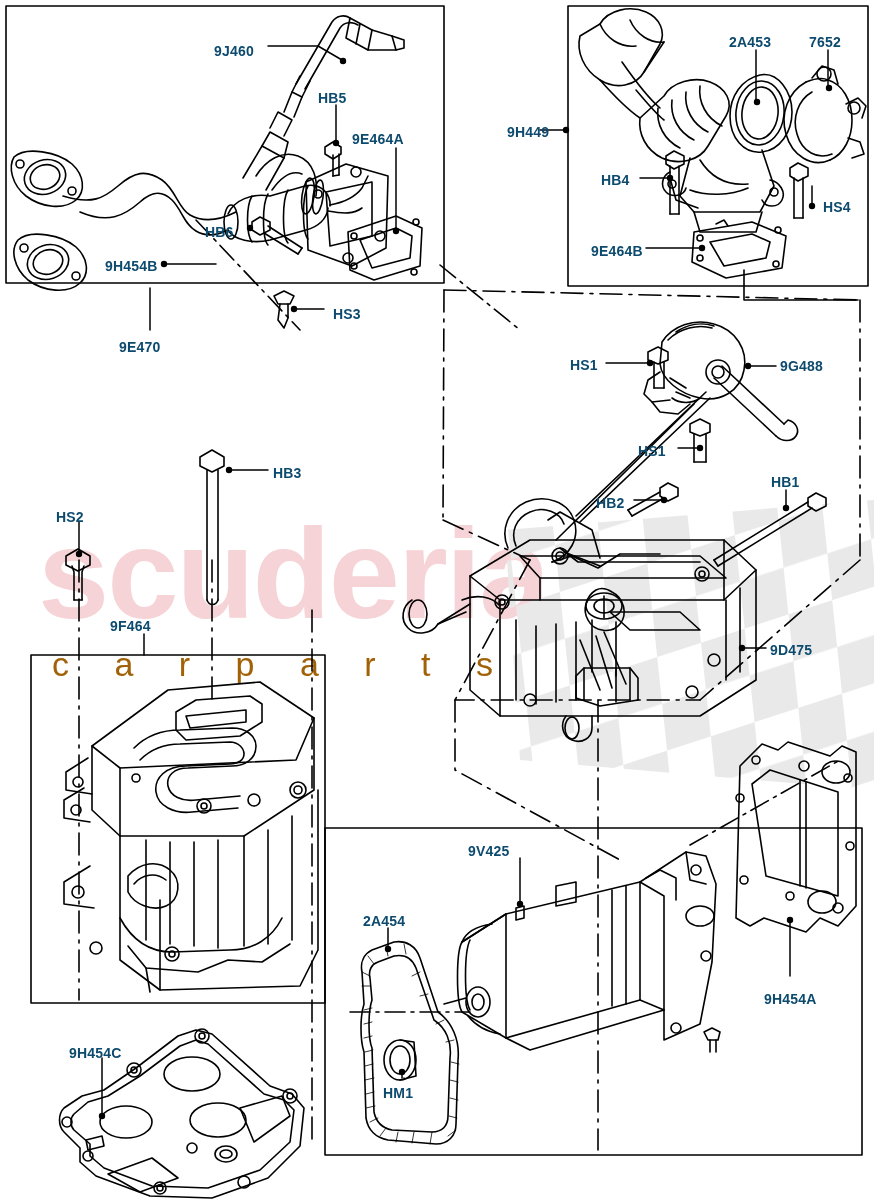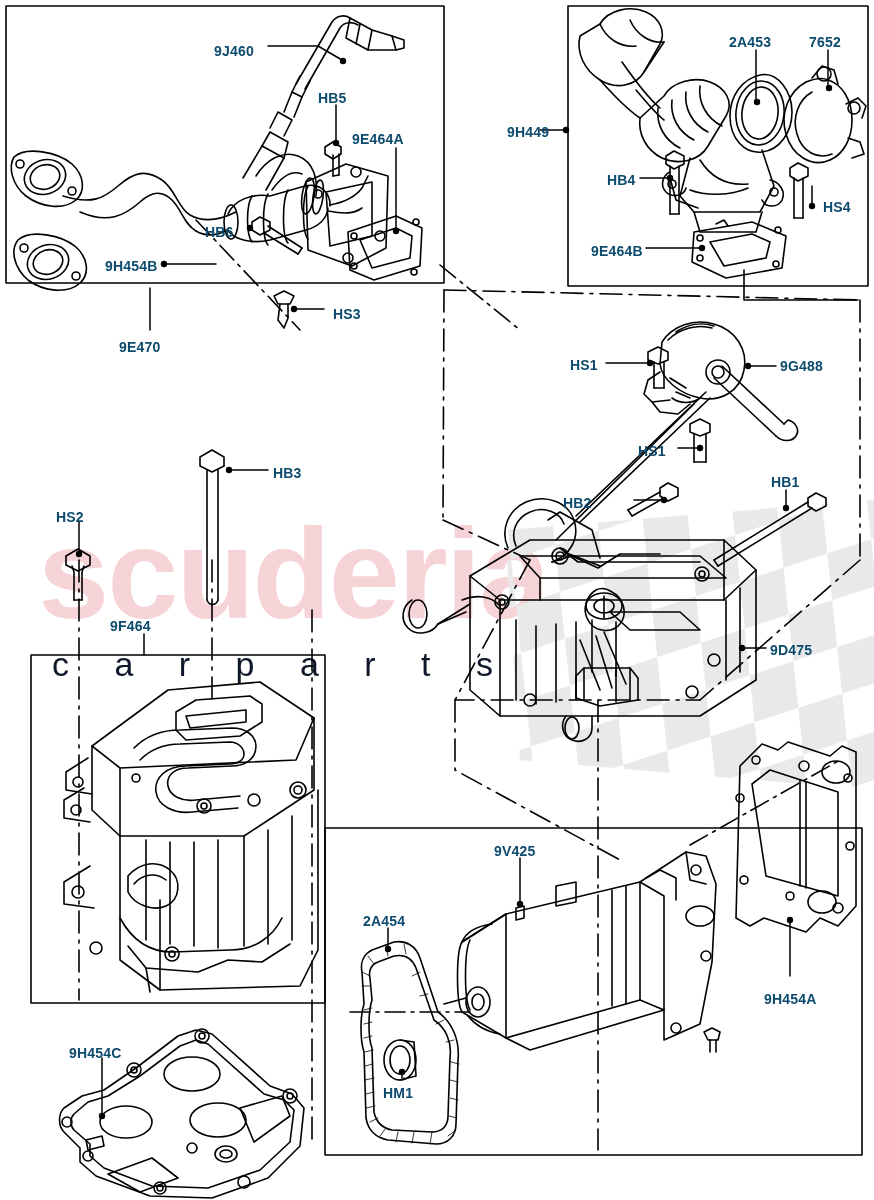--- a/index.html
+++ b/index.html
@@ -2,21 +2,21 @@
 <html><head>
 <meta charset="utf-8">
 <style>
   html,body{margin:0;padding:0;background:#ffffff;}
   body{font-family:"Liberation Sans", sans-serif;}
   #stage{position:relative;width:874px;height:1200px;background:#fff;overflow:hidden;}
   svg.layer{position:absolute;left:0;top:0;width:874px;height:1200px;}
   .lbl{position:absolute;color:#0c4a6e;font-size:14px;font-weight:700;letter-spacing:0.2px;white-space:nowrap;font-family:"Liberation Sans", sans-serif;}
   .wm{position:absolute;pointer-events:none;}
   .wm-main{color:#f6d3d6;font-size:128px;font-weight:700;letter-spacing:-2px;font-family:"Liberation Sans", sans-serif;}
-  .wm-sub{color:#0f172a;font-size:34px;font-weight:400;letter-spacing:18px;font-family:"Liberation Sans", sans-serif;}
+  .wm-sub{color:#a16207;font-size:34px;font-weight:400;letter-spacing:18px;font-family:"Liberation Sans", sans-serif;}
 </style>
 </head>
 <body>
 
 <div id="stage">
 
   <div class="wm wm-main" style="left:38px;top:500px;">scuderia</div>
   <div class="wm wm-sub" style="left:52px;top:645px;">c a r   p a r t s</div>
 
   <svg class="layer" viewBox="0 0 874 1200" aria-hidden="true">
@@ -580,31 +580,31 @@
   <div class="lbl" style="left:214px;top:43px;">9J460</div>
   <div class="lbl" style="left:318px;top:90px;">HB5</div>
   <div class="lbl" style="left:352px;top:131px;">9E464A</div>
   <div class="lbl" style="left:205px;top:224px;">HB6</div>
   <div class="lbl" style="left:105px;top:258px;">9H454B</div>
   <div class="lbl" style="left:333px;top:306px;">HS3</div>
   <div class="lbl" style="left:119px;top:339px;">9E470</div>
   <div class="lbl" style="left:487px;top:124px;margin-left:20px;">9H449</div>
   <div class="lbl" style="left:729px;top:34px;text-align:center;">2A453</div>
   <div class="lbl" style="left:809px;top:34px;">7652</div>
-  <div class="lbl" style="left:601px;top:172px;margin-left:6px;">HB4</div>
+  <div class="lbl" style="left:601px;top:172px;">HB4</div>
   <div class="lbl" style="left:823px;top:199px;">HS4</div>
   <div class="lbl" style="left:585px;top:243px;margin-left:6px;">9E464B</div>
   <div class="lbl" style="left:570px;top:357px;">HS1</div>
   <div class="lbl" style="left:780px;top:358px;">9G488</div>
   <div class="lbl" style="left:638px;top:443px;">HS1</div>
-  <div class="lbl" style="left:563px;top:495px;">HB2</div>
+  <div class="lbl" style="left:596px;top:495px;">HB2</div>
   <div class="lbl" style="left:771px;top:474px;">HB1</div>
   <div class="lbl" style="left:770px;top:642px;">9D475</div>
   <div class="lbl" style="left:273px;top:465px;">HB3</div>
   <div class="lbl" style="left:56px;top:509px;text-align:center;">HS2</div>
   <div class="lbl" style="left:110px;top:618px;">9F464</div>
-  <div class="lbl" style="left:494px;top:843px;">9V425</div>
+  <div class="lbl" style="left:468px;top:843px;">9V425</div>
   <div class="lbl" style="left:363px;top:913px;">2A454</div>
   <div class="lbl" style="left:383px;top:1085px;">HM1</div>
   <div class="lbl" style="left:764px;top:991px;">9H454A</div>
   <div class="lbl" style="left:69px;top:1045px;">9H454C</div>
 
 </div>
 
 </body></html>

